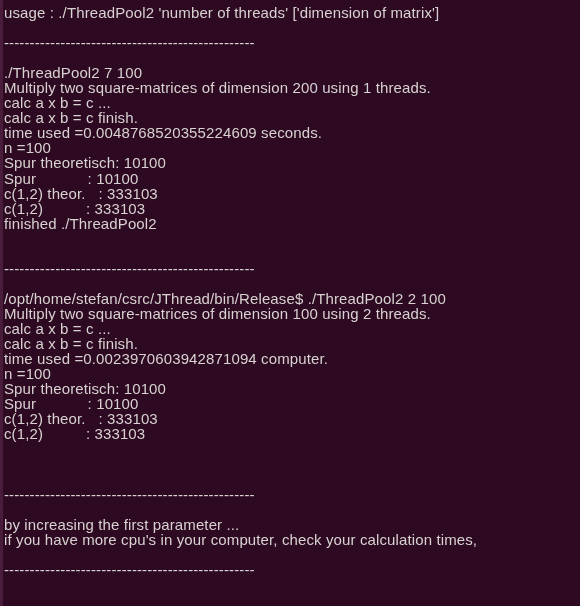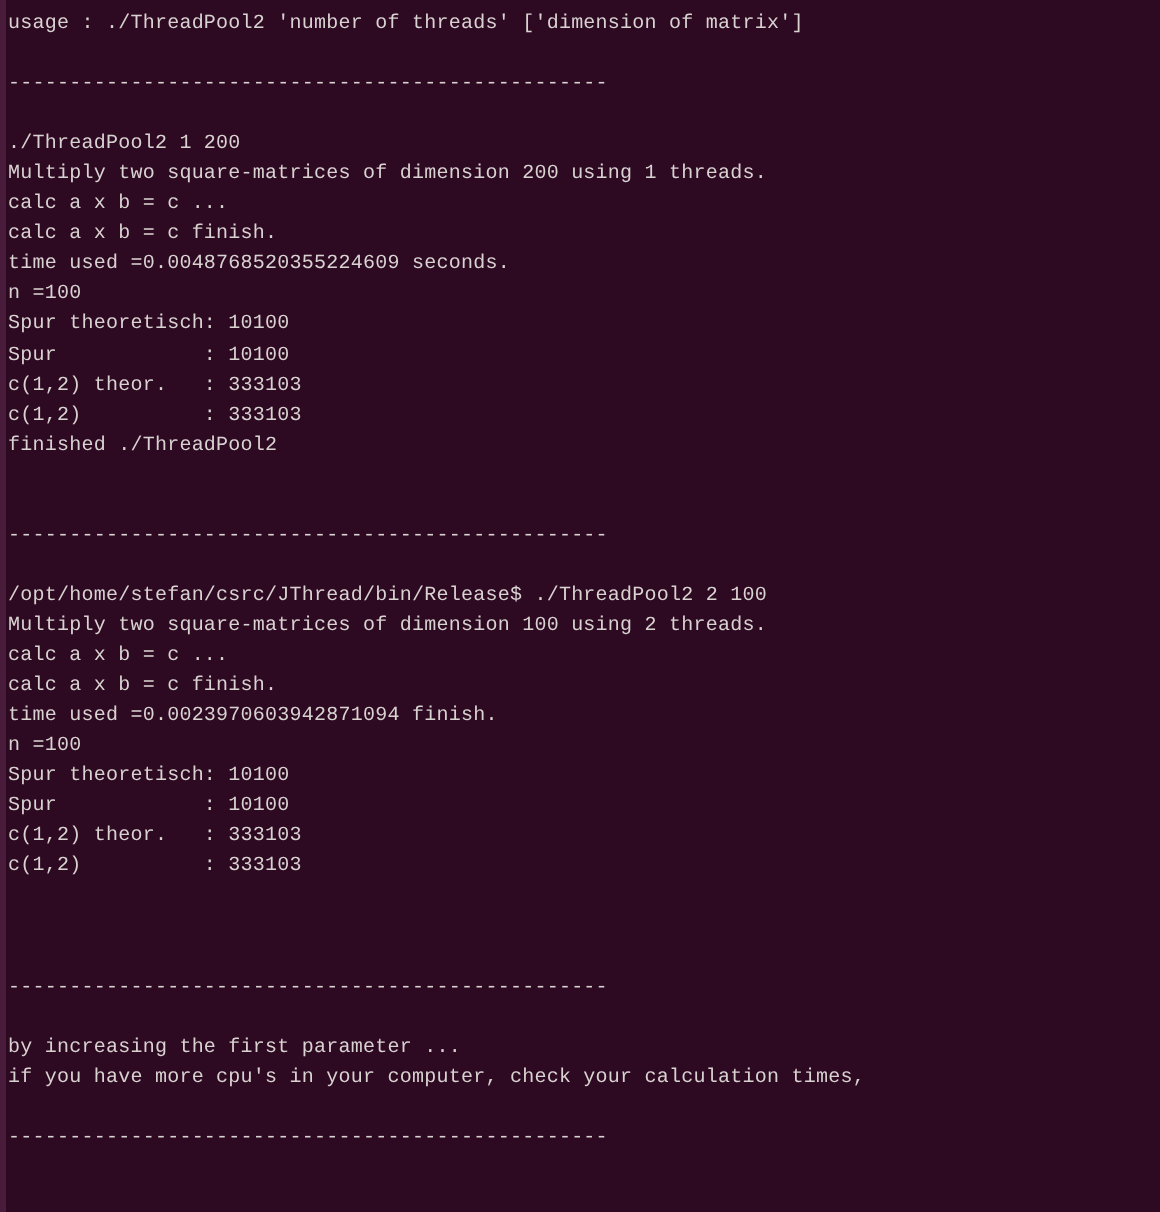--- a/index.html
+++ b/index.html
@@ -7,22 +7,22 @@
     margin: 0;
     padding: 0;
     background: #2d0922;
   }
   #terminal {
     position: relative;
     width: 580px;
     height: 606px;
     background: #2d0922;
     overflow: hidden;
-    font-family: Liberation Mono, monospace;
-    font-size: 10px;
+    font-family: Liberation Sans, sans-serif;
+    font-size: 15px;
     line-height: 15.05px;
     color: #d8d2d0;
     box-sizing: border-box;
   }
   #scroll-strip {
     position: absolute;
     left: 0;
     top: 0;
     width: 3px;
     height: 100%;
@@ -59,40 +59,40 @@
 
 <div id="terminal" style="background: rgb(45, 9, 34); color: rgb(216, 210, 208);">
   <div id="scroll-strip">
     <div id="scroll-thumb" style="background: rgb(74, 28, 60);"></div>
   </div>
   <div id="screen">
       <div class="line">usage : ./ThreadPool2 'number of threads' ['dimension of matrix']</div>
       <div class="line blank"></div>
       <div class="line">-------------------------------------------------</div>
       <div class="line blank"></div>
-      <div class="line">./ThreadPool2 1 200</div>
+      <div class="line">./ThreadPool2 7 100</div>
       <div class="line">Multiply two square-matrices of dimension 200 using 1 threads.</div>
       <div class="line">calc a x b = c ...</div>
       <div class="line">calc a x b = c finish.</div>
       <div class="line">time used =0.0048768520355224609 seconds.</div>
       <div class="line">n =100</div>
       <div class="line">Spur theoretisch: 10100</div>
       <div class="line">Spur            : 10100</div>
       <div class="line">c(1,2) theor.   : 333103</div>
       <div class="line">c(1,2)          : 333103</div>
       <div class="line">finished ./ThreadPool2</div>
       <div class="line blank"></div>
       <div class="line blank"></div>
       <div class="line">-------------------------------------------------</div>
       <div class="line blank"></div>
       <div class="line">/opt/home/stefan/csrc/JThread/bin/Release$ ./ThreadPool2 2 100</div>
       <div class="line">Multiply two square-matrices of dimension 100 using 2 threads.</div>
       <div class="line">calc a x b = c ...</div>
       <div class="line">calc a x b = c finish.</div>
-      <div class="line">time used =0.0023970603942871094 finish.</div>
+      <div class="line">time used =0.0023970603942871094 computer.</div>
       <div class="line">n =100</div>
       <div class="line">Spur theoretisch: 10100</div>
       <div class="line">Spur            : 10100</div>
       <div class="line">c(1,2) theor.   : 333103</div>
       <div class="line">c(1,2)          : 333103</div>
       <div class="line blank"></div>
       <div class="line blank"></div>
       <div class="line blank"></div>
       <div class="line">-------------------------------------------------</div>
       <div class="line blank"></div>

